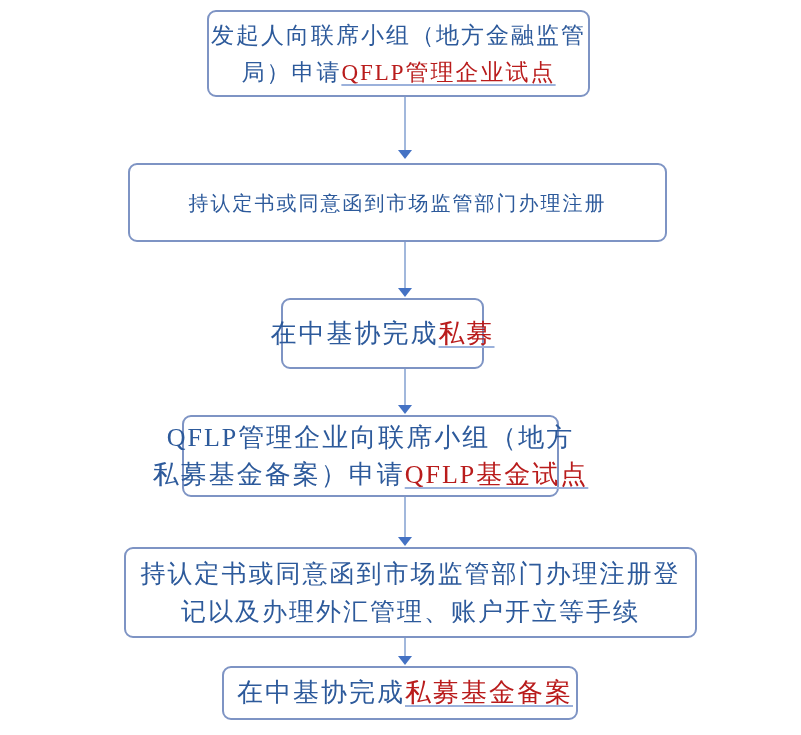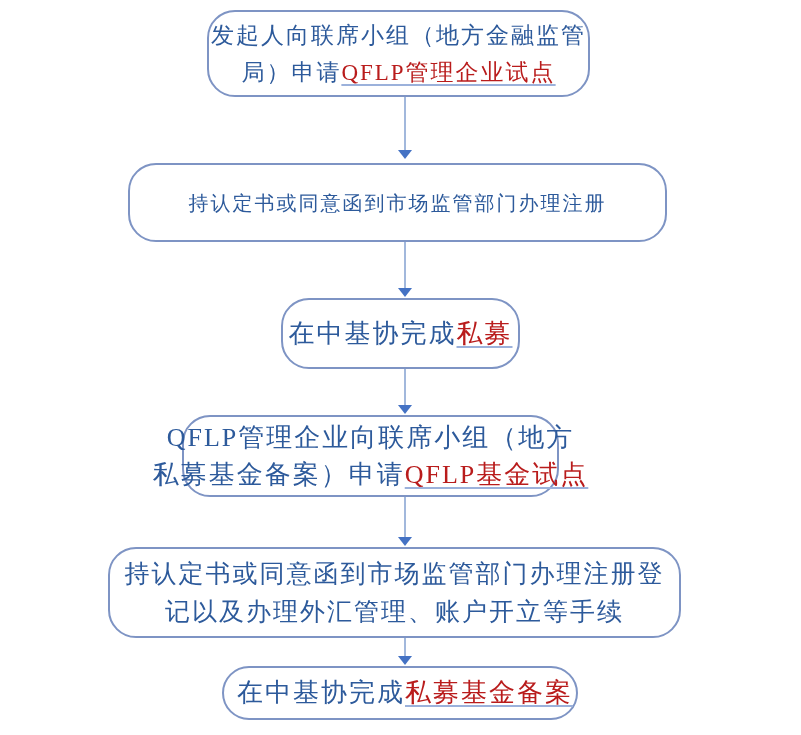--- a/index.html
+++ b/index.html
@@ -8,44 +8,44 @@
     width: 801px;
     height: 735px;
     background: #ffffff;
     font-family: "Liberation Serif", "DejaVu Serif", serif;
     overflow: hidden;
   }
   .node {
     position: absolute;
     box-sizing: border-box;
     border: 2px solid #7E94C4;
-    border-radius: 28px;
+    border-radius: 9px;
     background: #ffffff;
     display: flex;
     flex-direction: column;
     justify-content: center;
     align-items: center;
     text-align: center;
     color: #2D5A9B;
     letter-spacing: 2px;
   }
   .node .line { white-space: nowrap; }
   .seg-link {
     color: #b91c1c;
     text-decoration: underline;
     text-decoration-color: #9BB1DB;
     text-underline-offset: 4px;
     cursor: pointer;
   }
   
   .box1 { left: 207px; top: 10px;  width: 383px; height: 87px; font-size: 23px; line-height: 37px; }
   .box2 { left: 128px; top: 163px; width: 539px; height: 79px; font-size: 20px; line-height: 36px; }
-  .box3 { left: 281px; top: 298px; width: 239px; height: 71px; font-size: 26px; line-height: 34px; }
+  .box3 { left: 281px; top: 298px; width: 203px; height: 71px; font-size: 26px; line-height: 34px; }
   .box4 { left: 182px; top: 415px; width: 377px; height: 82px; font-size: 26px; line-height: 37px; }
-  .box5 { left: 108px; top: 547px; width: 573px; height: 91px; font-size: 25px; line-height: 38px; justify-content: center; }
+  .box5 { left: 124px; top: 547px; width: 573px; height: 91px; font-size: 25px; line-height: 38px; justify-content: center; }
   .box6 { left: 222px; top: 666px; width: 356px; height: 54px; font-size: 26px; line-height: 50px; padding-left: 10px; }
   
   .arrow {
     position: absolute;
     left: 398px;
     width: 14px;
     display: flex;
     flex-direction: column;
     align-items: center;
   }

